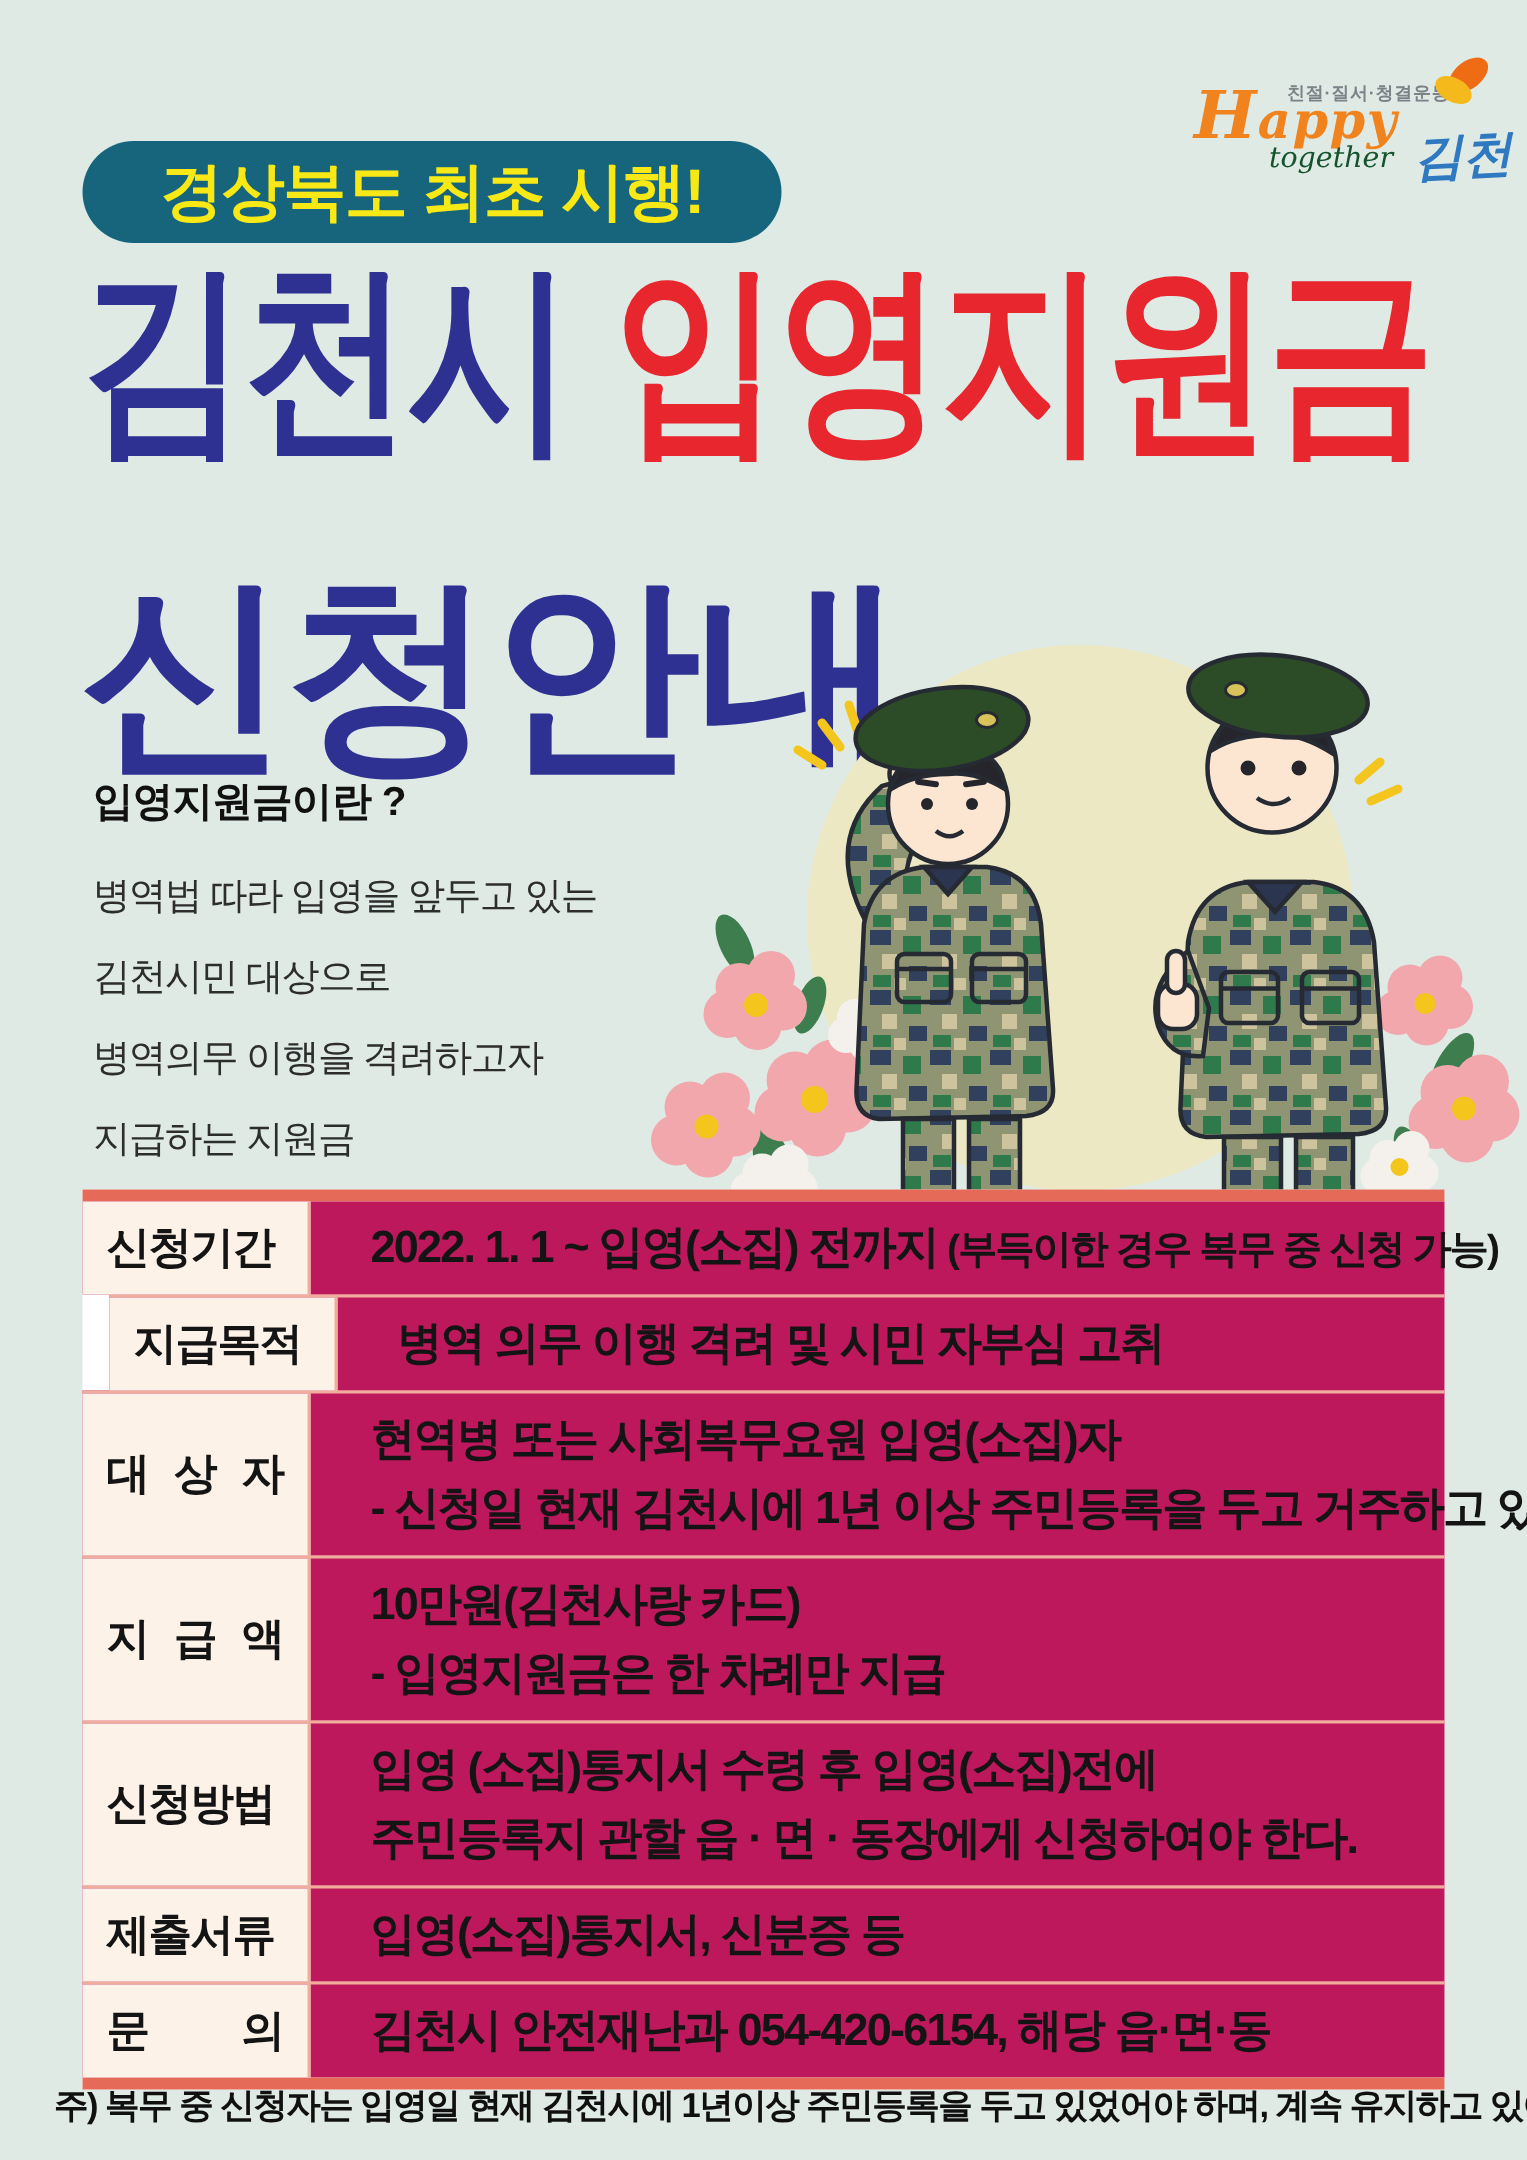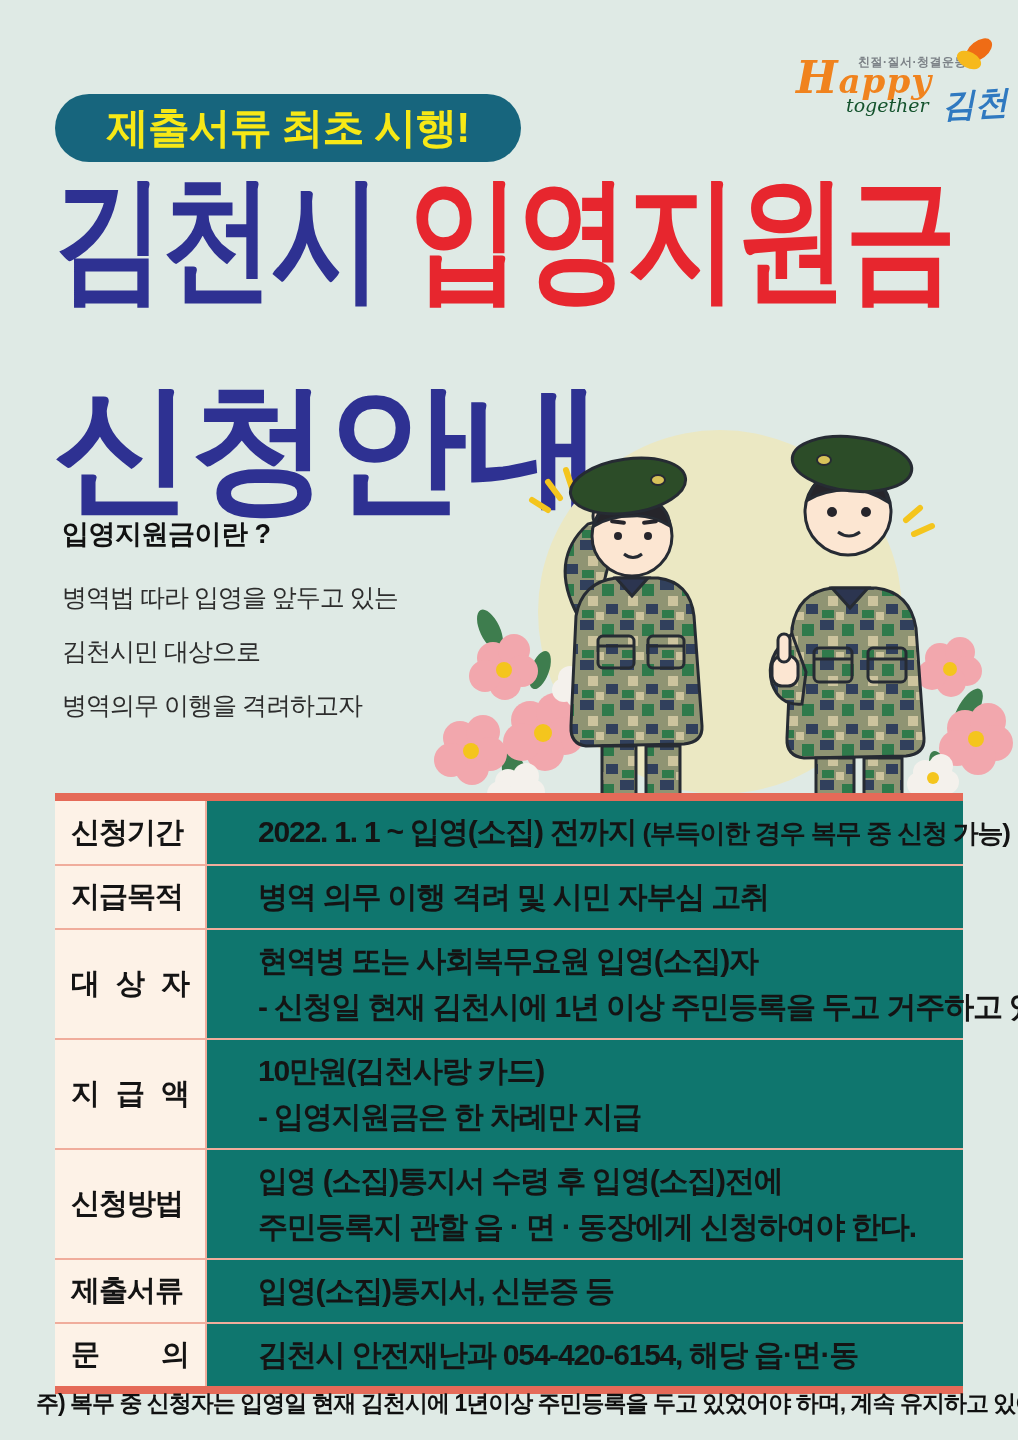--- a/index.html
+++ b/index.html
@@ -54,37 +54,37 @@
   .intro h2 { font-size:27px; font-weight:800; color:#111; margin-bottom:18px; letter-spacing:-.5px; }
   .intro p { font-size:25px; line-height:54px; color:#2d2d2d; font-weight:500; letter-spacing:-1px; white-space:nowrap; }
 
   
   .illus { position:absolute; left:420px; top:420px; width:598px; height:378px; }
 
   
   .info-table { position:absolute; left:55px; top:793px; width:908px; background:#fff; }
   .bar { height:8px; background:#e56a58; }
   .rows { border-left:0; }
-  .row { display:flex; background:#0f766e;gap:11px; }
+  .row { display:flex; background:#be185d; }
   .row + .row { border-top:2px solid #f0ad9c; }
   .label-cell {
     width:152px; flex:0 0 152px; background:#fdf2e7; border-right:2px solid #f0ad9c;
     display:flex; align-items:center; padding:0 16px;
   }
   .label-cell span {
     width:100%; font-size:29px; font-weight:800; color:#141414; letter-spacing:-1px;
     text-align:justify; text-align-last:justify;
   }
   .content-cell {
     flex:1; padding:8px 10px 8px 40px;
     display:flex; flex-direction:column; justify-content:center;
   }
   .content-cell .ln { font-size:30px; font-weight:600; color:#141414; letter-spacing:-1.2px; line-height:46px; white-space:nowrap; }
   .content-cell .note { font-size:26px; font-weight:600; }
-  .h62 { min-height:62px; } .h64 { min-height:64px; } .h104 { min-height:104px; }
+  .h62 { min-height:62px; } .h64 { min-height:64px;margin-left:18px; } .h104 { min-height:104px; }
   .h102 { min-height:102px; } .h98 { min-height:98px; }
 
   
   .footnote {
     position:absolute; left:36px; top:1388px; width:960px;
     font-size:23px; font-weight:800; color:#101010; letter-spacing:-1px; white-space:nowrap;
   }
 </style>
 </head>
 <body>
@@ -94,33 +94,34 @@
   <span class="happy">Happy</span>
   <span class="together">together</span>
   <span class="city">김천</span>
   <svg class="butterfly" width="52" height="48" viewBox="0 0 52 48">
     <ellipse cx="33" cy="16" rx="15" ry="9" fill="#ef6c15" transform="rotate(-38 33 16)"></ellipse>
     <ellipse cx="23" cy="26" rx="13" ry="8" fill="#f6b91c" transform="rotate(28 23 26)"></ellipse>
   </svg>
 </div>
 
 <div class="badge">
-  <span>제출서류 최초 시행!</span>
+  <span>경상북도 최초 시행!</span>
 </div>
 
 <div class="title">
   <span class="line1"><span class="navy">김천시 </span><span class="red">입영지원금</span></span>
   <span class="line2">신청안내</span>
 </div>
 
 <div class="intro">
   <h2>입영지원금이란 ?</h2>
   <p>병역법 따라 입영을 앞두고 있는</p>
   <p>김천시민 대상으로</p>
   <p>병역의무 이행을 격려하고자</p>
+  <p>지급하는 지원금</p>
 </div>
 
 <svg class="illus" viewBox="0 0 598 378">
   <defs>
     <pattern id="camo" width="40" height="40" patternUnits="userSpaceOnUse">
       <rect width="40" height="40" fill="#8f9473"></rect>
       <rect x="0" y="0" width="14" height="10" fill="#31405c"></rect>
       <rect x="22" y="4" width="12" height="12" fill="#2f7a4b"></rect>
       <rect x="8" y="16" width="10" height="10" fill="#cdc49e"></rect>
       <rect x="26" y="24" width="12" height="10" fill="#31405c"></rect>

